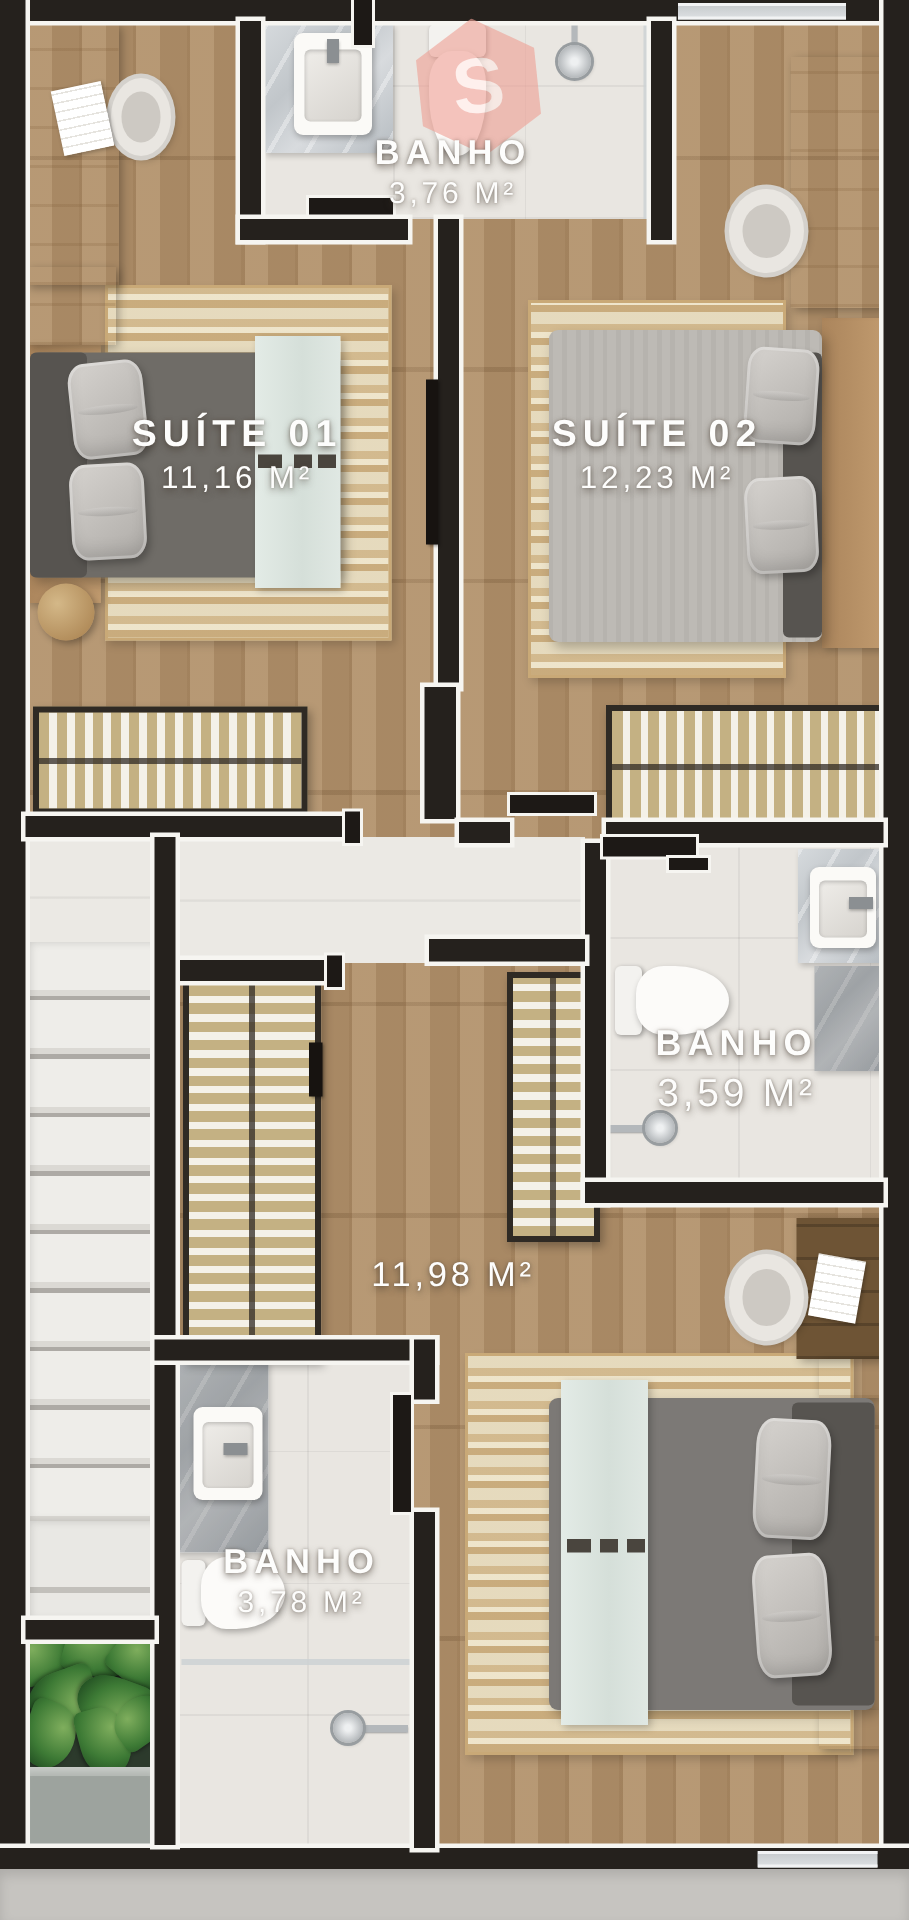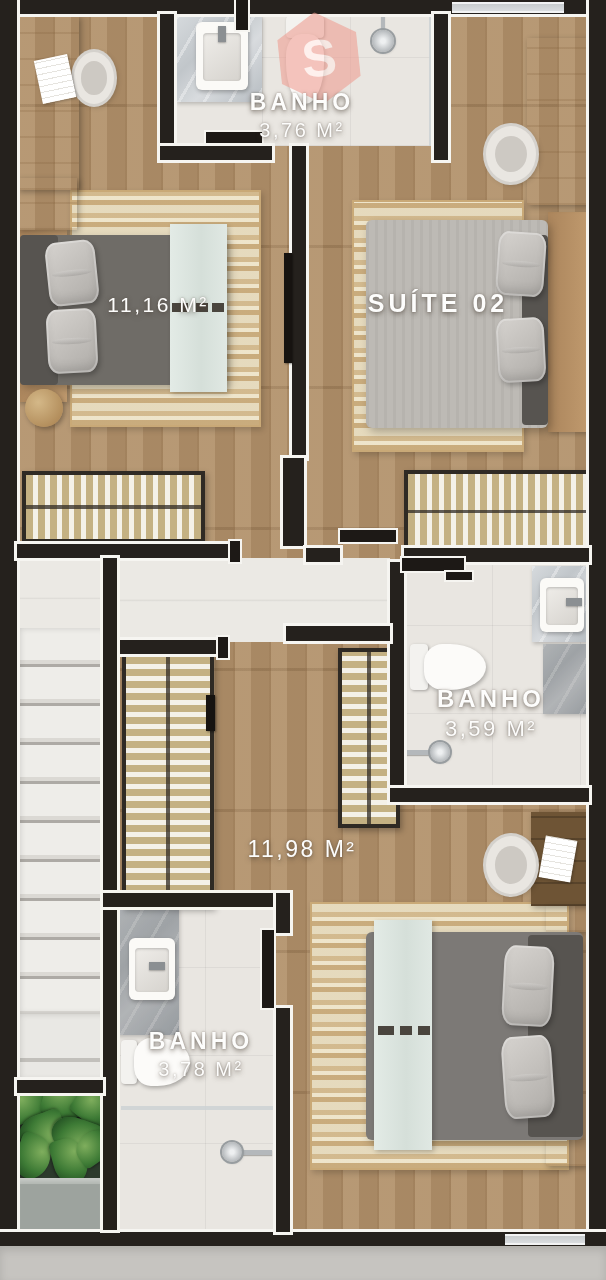--- a/index.html
+++ b/index.html
@@ -258,28 +258,30 @@
 
   <div class="watermark">
     <span>S</span>
   </div>
 
   <div class="lbl sz-sm" style="left:302px;top:115px;">
     <div class="nm">BANHO</div>
     <div class="ar">3,76 M²</div>
   </div>
   <div class="lbl sz-md" style="left:158px;top:303px;">
+    <div class="nm">SUÍTE 01</div>
     <div class="ar">11,16 M²</div>
   </div>
   <div class="lbl sz-md" style="left:438px;top:303px;">
     <div class="nm">SUÍTE 02</div>
+    <div class="ar">12,23 M²</div>
   </div>
   <div class="lbl sz-sm" style="left:491px;top:713px;">
     <div class="nm" style="font-size:24px;">BANHO</div>
-    <div class="ar" style="font-size:22px;">3,59 M²</div>
+    <div class="ar" style="font-size:26px;">3,59 M²</div>
   </div>
   <div class="lbl sz-lg" style="left:302px;top:848px;">
     <div class="ar">11,98 M²</div>
   </div>
   <div class="lbl sz-sm" style="left:201px;top:1054px;">
     <div class="nm">BANHO</div>
     <div class="ar">3,78 M²</div>
   </div>
 
 </div>

